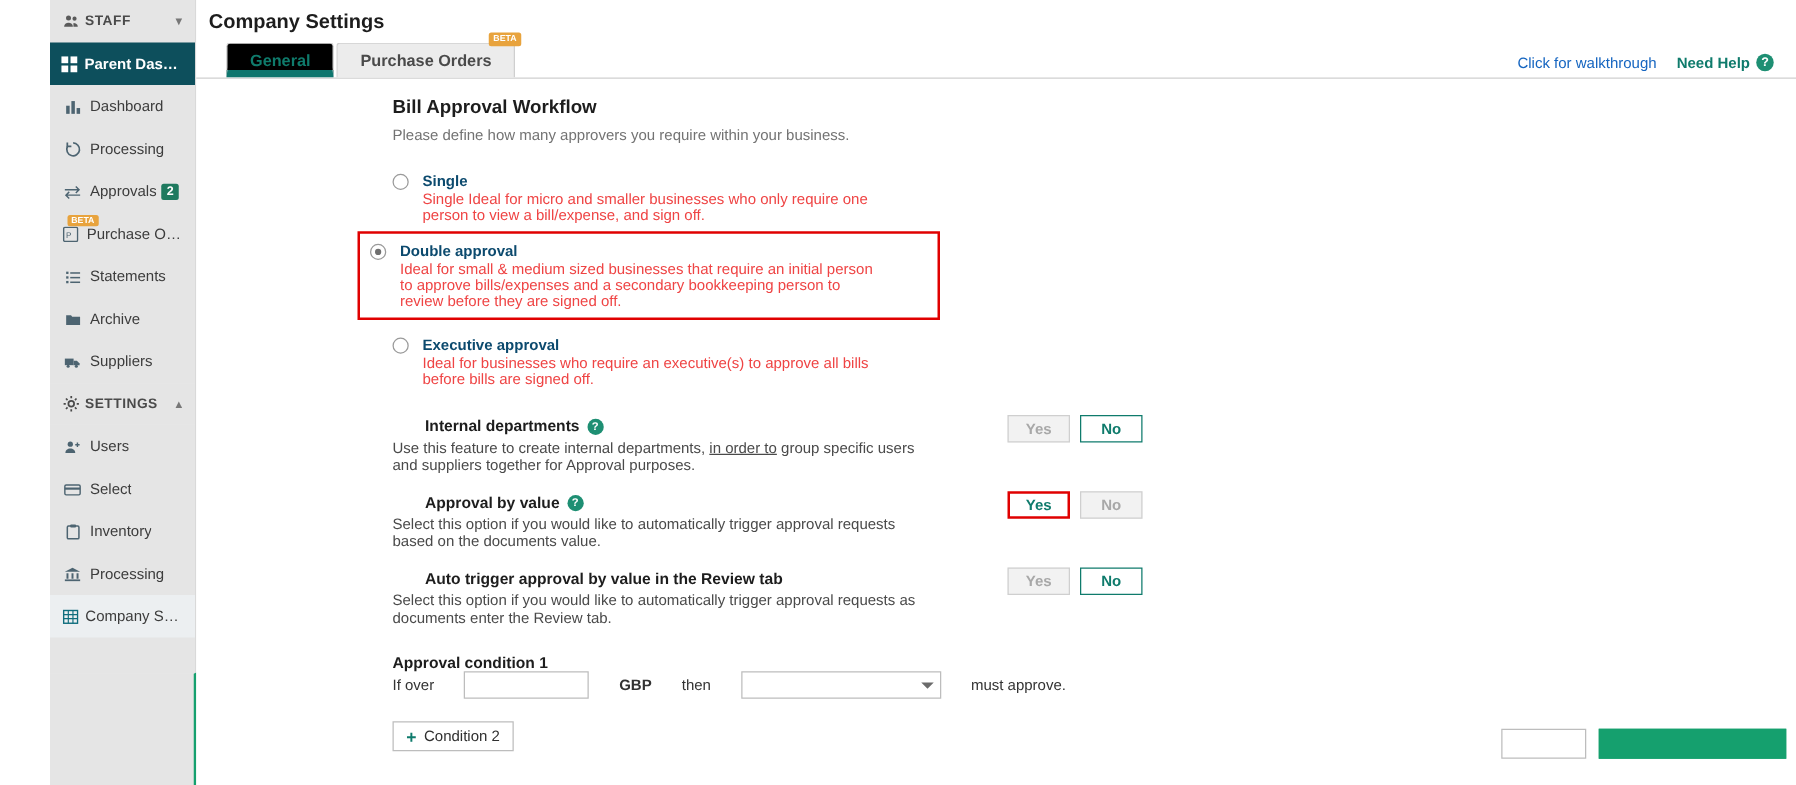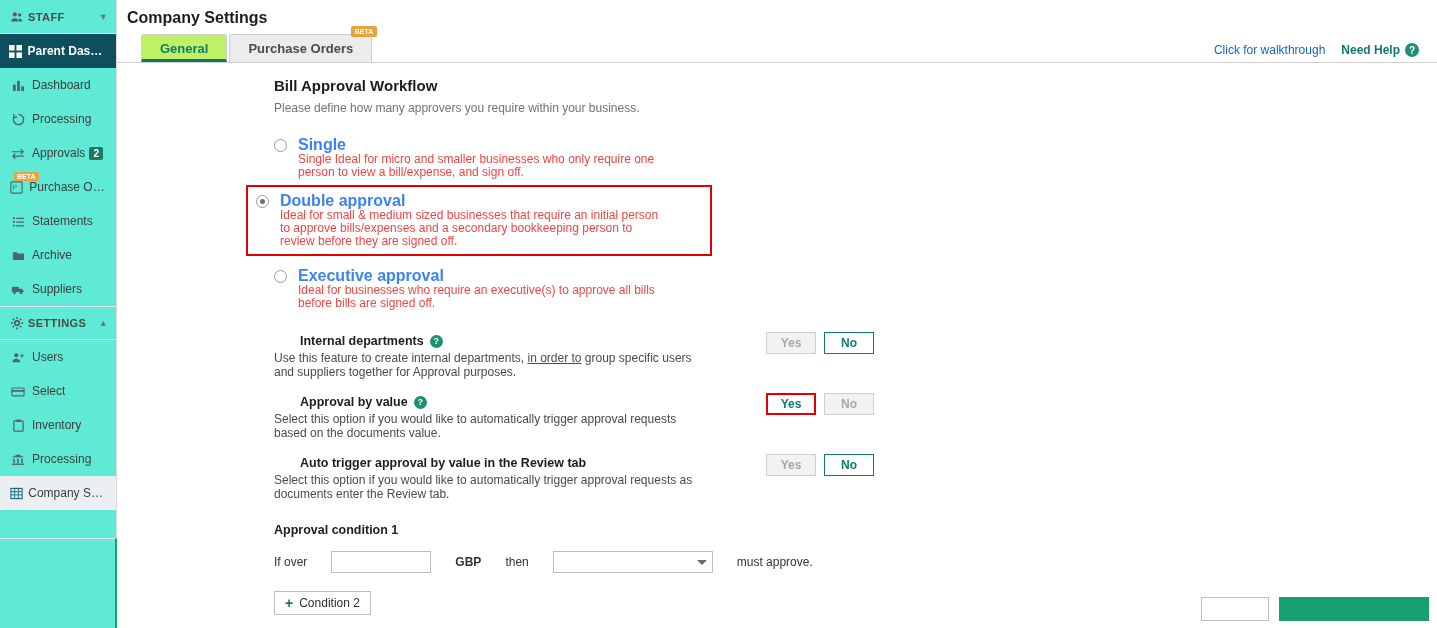--- a/index.html
+++ b/index.html
@@ -10,24 +10,25 @@
     font-size: 13px;
     color: #333;
     background: #ffffff;
     overflow: hidden;
   }
   .app { display:flex; width:1437px; height:628px; }
 
   
   .sidebar {
     width: 117px; height: 628px;
-    background: #5eead4;
+    background: #e5e5e5;
     border-right: 1px solid #d9d9d9;
     flex: 0 0 117px;
     position: relative;
+    margin-left: 40px;
   }
   .side-section {
     display:flex; align-items:center;
     height: 34px; padding: 0 8px;
     font-size: 11px; font-weight: bold; color:#4a4a4a;
     letter-spacing: .4px;
     border-bottom: 1px solid #e6e6e6;
   }
   .side-section .sec-ico { width:18px; display:flex; align-items:center; justify-content:center; color:#5a5a5a; }
   .side-section .sec-label { flex:1; padding-left:2px; }
@@ -83,21 +84,21 @@
   }
   .tab {
     position:relative;
     padding: 6px 18px 6px 18px; font-size:13px; font-weight:bold;
     border: 1px solid #cfcfcf; border-bottom: none;
     background:#ececec; color:#4a4a4a; margin-right:2px;
     border-radius: 3px 3px 0 0; cursor:pointer;
     height: 28px; line-height: 15px;
   }
   .tab.active {
-    background:#bef264; color:#0f7b6c; border-bottom:3px solid #0f766e;
+    background:#000000; color:#0f7b6c; border-bottom:6px solid #0f766e;
   }
   .tab-links {
     position:absolute; right:18px; bottom:5px;
     display:flex; align-items:center; gap:16px; font-size:12px;
   }
   .link-walkthrough { color:#1565c0; cursor:pointer;margin-left:36px; }
   .need-help { color:#0f7b6c; font-weight:bold; display:flex; align-items:center; gap:5px; cursor:pointer; }
   .q-circle {
     width:14px; height:14px; border-radius:50%;
     background:#1e8f73; color:#fff; font-size:10px; font-weight:bold;
@@ -120,42 +121,42 @@
   .radio {
     width:13px; height:13px; border-radius:50%;
     border:1px solid #9a9a9a; background:#fff;
     margin-top:2px; flex:0 0 13px; position:relative;
   }
   .radio.checked::after {
     content:""; position:absolute; left:3px; top:3px;
     width:5px; height:5px; border-radius:50%; background:#6f6f6f;
   }
   .opt-text { padding-left:11px; }
-  .opt-title { font-size:16px; font-weight:bold; color:#3b82f6; line-height:16px; }
+  .opt-title { font-size:12px; font-weight:bold; color:#0c4a6e; line-height:16px; }
   .opt-desc { font-size:12px; color:#ef4444; line-height:13px; max-width:390px; }
 
   
   .setting-row { position:relative; margin-top:14px; width:760px; }
   .setting-label { font-size:12.5px; font-weight:bold; color:#1d1d1d; display:flex; align-items:center; gap:6px;padding-left:26px; }
   .setting-desc { font-size:12px; color:#4a4a4a; line-height:13.5px; max-width:430px; margin-top:4px; }
   .setting-desc u { text-decoration: underline; }
 
   .yesno { position:absolute; left:492px; top:-2px; display:flex; }
   .btn-yn {
     width:50px; height:22px; font-size:12px; font-weight:bold;
     display:flex; align-items:center; justify-content:center;
     border:1px solid #cfcfcf; background:#f2f2f2; color:#a8a8a8;
     cursor:pointer;
   }
   .btn-yn.on { border:1px solid #0f7b6c; color:#0f7b6c; background:#fff; }
   .btn-yn.sel-red { border:2px solid #e00000; color:#0f7b6c; background:#fff; }
   .yn-gap { width:8px; }
 
   .cond-title { font-size:12.5px; font-weight:bold; color:#1d1d1d; margin-top:22px; }
-  .cond-row { display:flex; align-items:center; gap:24px; margin-top:14px; font-size:12px; color:#333; }
+  .cond-row { display:flex; align-items:center; gap:24px; font-size:12px; color:#333; }
   .txt-input {
     width:100px; height:22px; border:1px solid #bdbdbd; background:#fff;
     font-family:"Liberation Sans", sans-serif; font-size:12px; padding:0 5px;
   }
   .select-box {
     width:160px; height:22px; border:1px solid #bdbdbd; background:#fff;
     display:flex; align-items:center; justify-content:flex-end; padding-right:5px;
     position:relative;
   }
   .select-box .caret {

